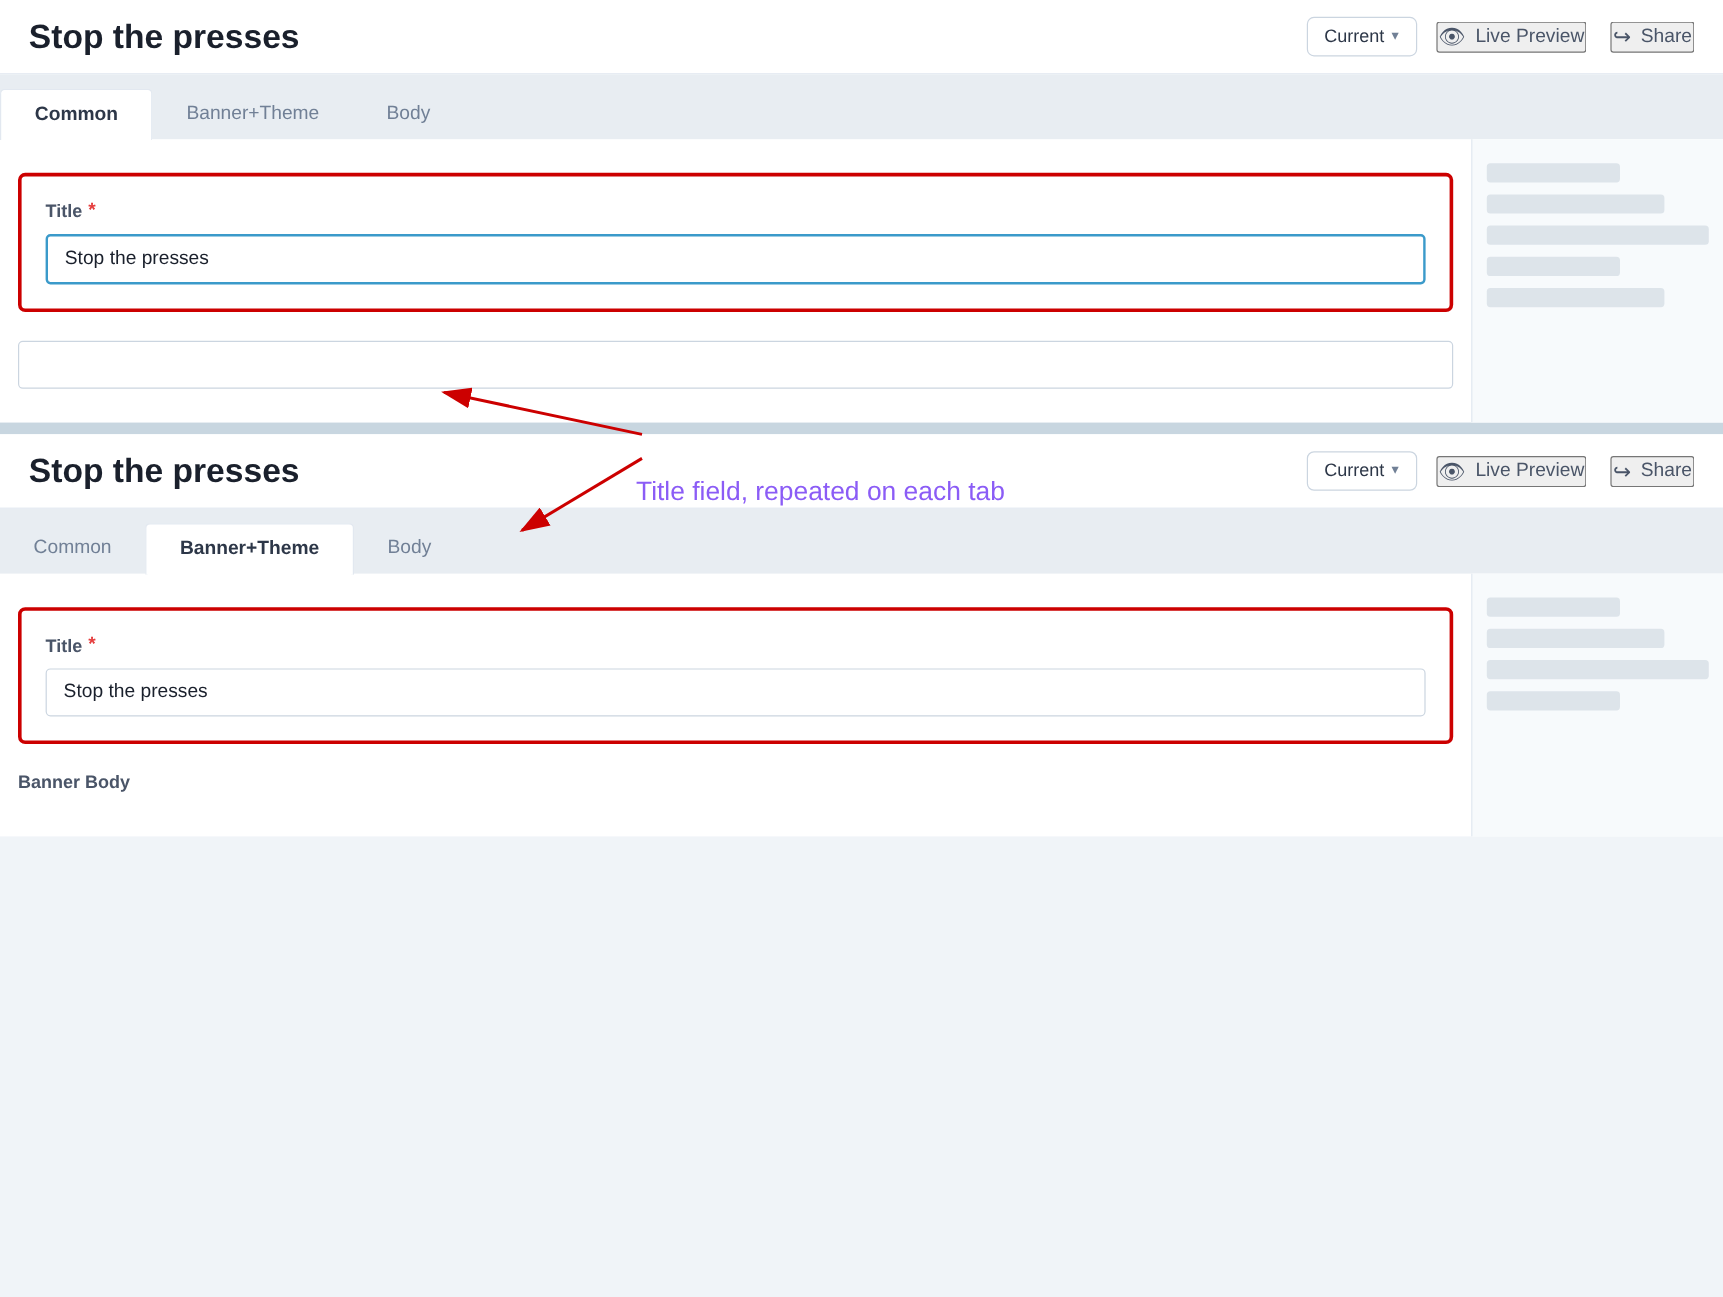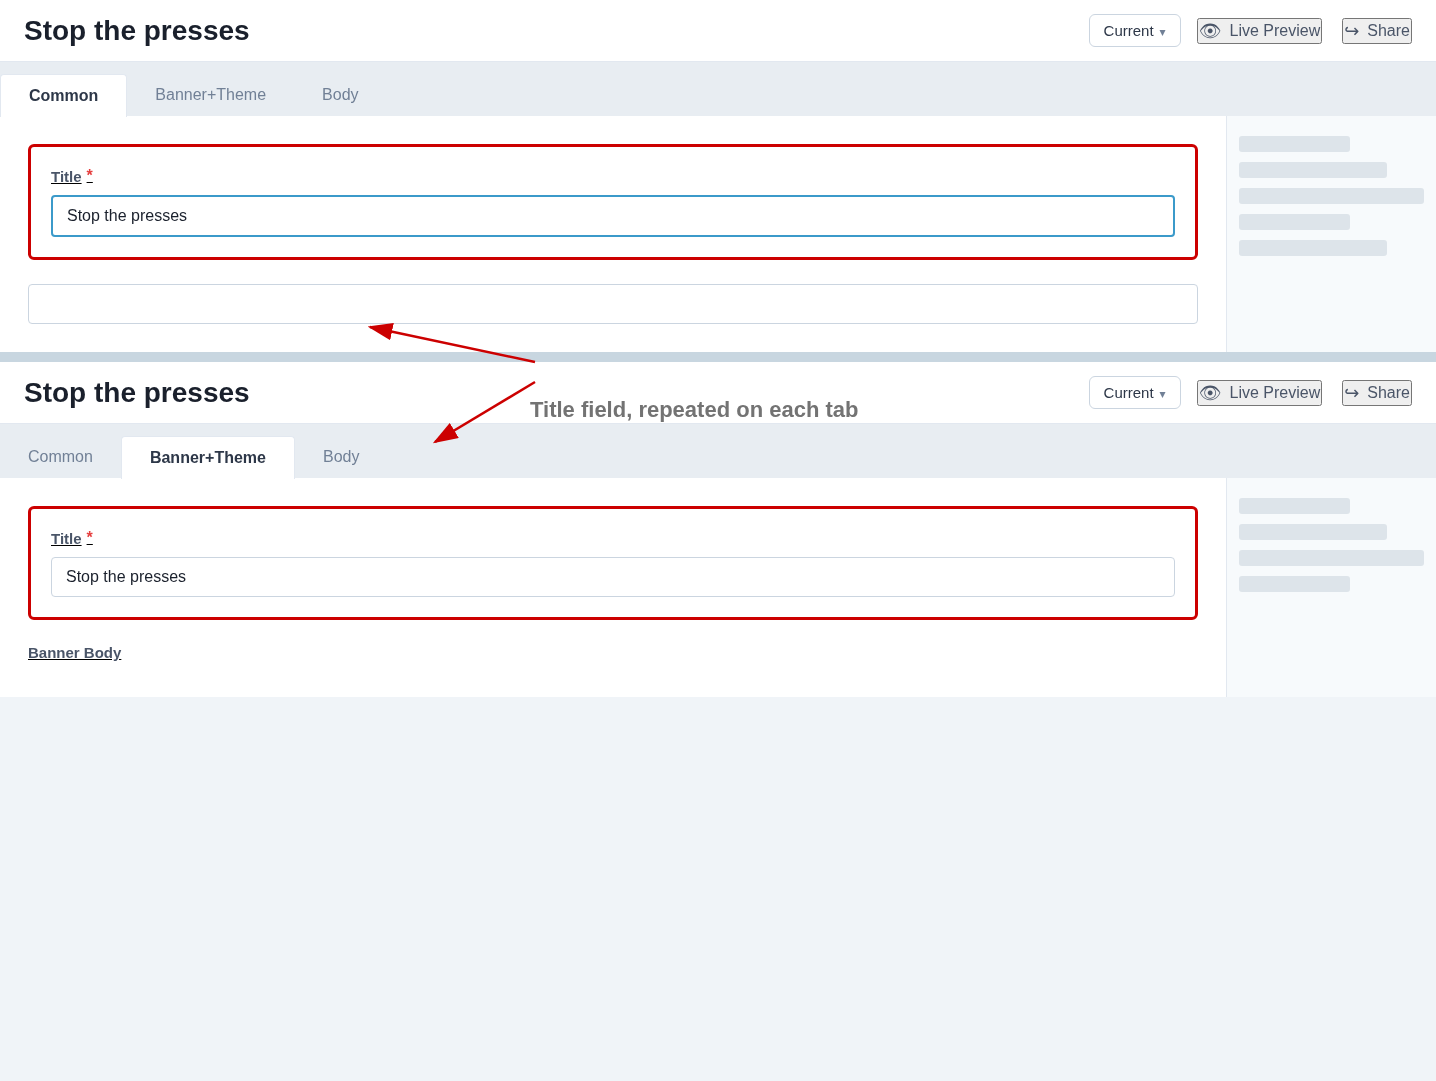--- a/index.html
+++ b/index.html
@@ -28,21 +28,21 @@
 
     .panel-title {
       font-size: 28px;
       font-weight: 600;
       color: #1a202c;
       flex: 1;
     }
 
     .version-dropdown {
       display: flex;
-      align-items: flex-end;
+      align-items: flex-start;
       gap: 6px;
       border: 1px solid #cbd5e0;
       border-radius: 6px;
       padding: 7px 14px;
       background: #ffffff;
       font-size: 15px;
       color: #2d3748;
       cursor: pointer;
     }
 
@@ -167,22 +167,21 @@
       margin-top: 0;
     }
 
     .panel-body-wrapper {
       display: flex;
       position: relative;
     }
 
     .content-area {
       flex: 1;
-      padding: 28px 28px;
-      text-decoration: underline;
+      padding: 28px 15px;
     }
 
     .sidebar-right {
       width: 210px;
       background: #f7fafc;
       border-left: 1px solid #e2e8f0;
       padding: 20px 12px;
       flex-shrink: 0;
     }
 
@@ -264,21 +263,21 @@
     <defs>
       <marker id="arrowhead1" markerWidth="10" markerHeight="7" refX="9" refY="3.5" orient="auto">
         <polygon points="0 0, 10 3.5, 0 7" fill="#cc0000"></polygon>
       </marker>
     </defs>
 
     <line x1="535" y1="310" x2="370" y2="275" stroke="#cc0000" stroke-width="2.5" marker-end="url(#arrowhead1)"></line>
 
     <line x1="535" y1="330" x2="435" y2="390" stroke="#cc0000" stroke-width="2.5" marker-end="url(#arrowhead1)"></line>
   </svg>
-  <div style="position:absolute; left:530px; top:45px; color:#737373; font-size:22px; font-weight:700; white-space:nowrap; pointer-events:none;">Title field, repeated on each tab</div>
+  <div style="position:absolute; left:530px; top:45px; color:#8b5cf6; font-size:22px; font-weight:400; white-space:nowrap; pointer-events:none;">Title field, repeated on each tab</div>
 </div>
 
 <div class="divider"></div>
 
 <div class="panel second-panel">
 
   <div class="panel-header">
     <span class="panel-title">Stop the presses</span>
     <button class="version-dropdown">
       <span>Current</span>

